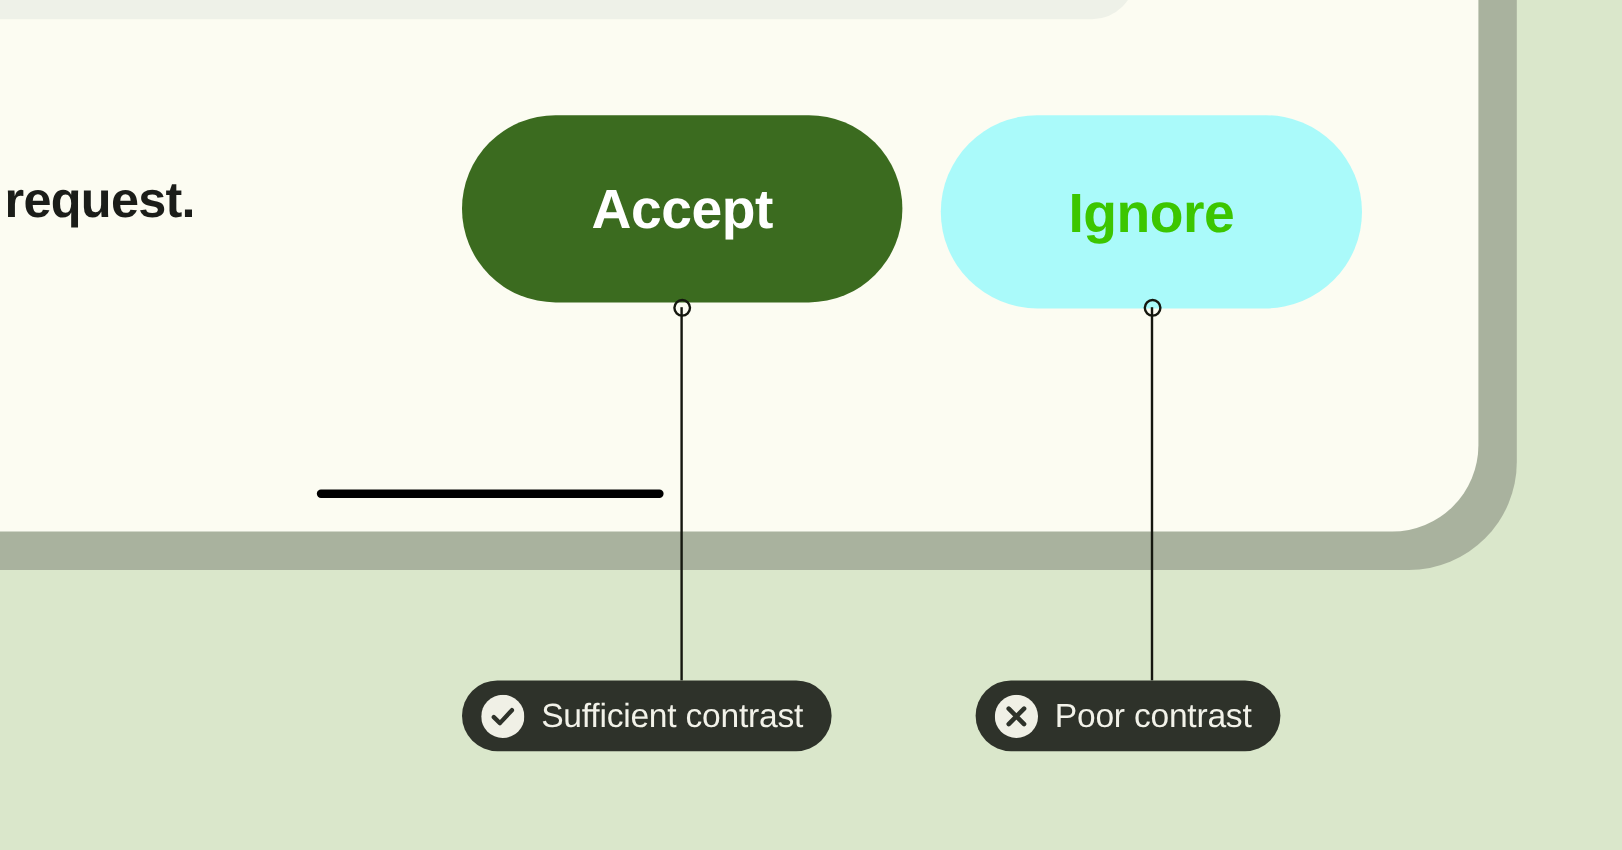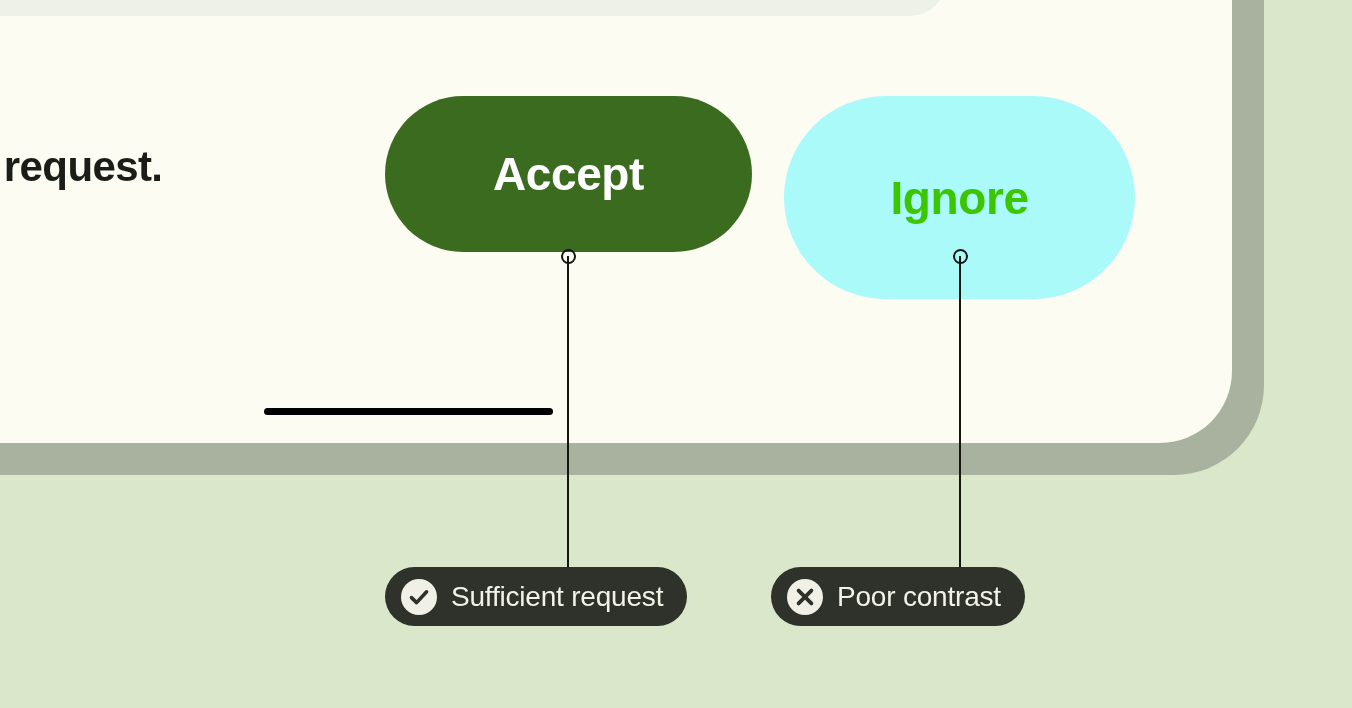--- a/index.html
+++ b/index.html
@@ -92,21 +92,21 @@
     top: 96px;
     width: 367px;
     height: 156px;
     background: #3b6b1f;
     color: #ffffff;
   }
   .btn-ignore {
     left: 784px;
     top: 96px;
     width: 351px;
-    height: 203px;
+    height: 161px;
     background: #aafafa;
     color: #3cc600;
   }
 
   
   .underline-bar {
     position: absolute;
     left: 264px;
     top: 408px;
     width: 289px;
@@ -141,21 +141,21 @@
     top: 567px;
     height: 59px;
     display: flex;
     align-items: center;
     background: #2e322a;
     border-radius: 999px;
     padding: 0 24px 0 16px;
     box-sizing: border-box;
   }
   .annot-a { left: 385px; }
-  .annot-b { left: 771px; }
+  .annot-b { left: 813px; }
 
   .annot-icon {
     width: 36px;
     height: 36px;
     flex: 0 none;
     margin-right: 14px;
     display: block;
   }
   .annot-label {
     font-size: 28px;
@@ -190,21 +190,21 @@
   <div class="connector-ring conn-a-ring"></div>
 
   <div class="connector-line conn-b-line"></div>
   <div class="connector-ring conn-b-ring"></div>
 
   <div class="annot-pill annot-a">
     <svg class="annot-icon" viewBox="0 0 36 36">
       <circle cx="18" cy="18" r="18" fill="#F0F0E6"></circle>
       <path d="M10.5 18.6 L15.6 23.6 L25.6 12.8" fill="none" stroke="#2E322A" stroke-width="3.6" stroke-linecap="round" stroke-linejoin="round"></path>
     </svg>
-    <span class="annot-label">Sufficient request</span>
+    <span class="annot-label">Sufficient contrast</span>
   </div>
 
   <div class="annot-pill annot-b">
     <svg class="annot-icon" viewBox="0 0 36 36">
       <circle cx="18" cy="18" r="18" fill="#F0F0E6"></circle>
       <path d="M11.6 11.6 L24.4 24.4 M24.4 11.6 L11.6 24.4" fill="none" stroke="#2E322A" stroke-width="3.8" stroke-linecap="round"></path>
     </svg>
     <span class="annot-label">Poor contrast</span>
   </div>
 

